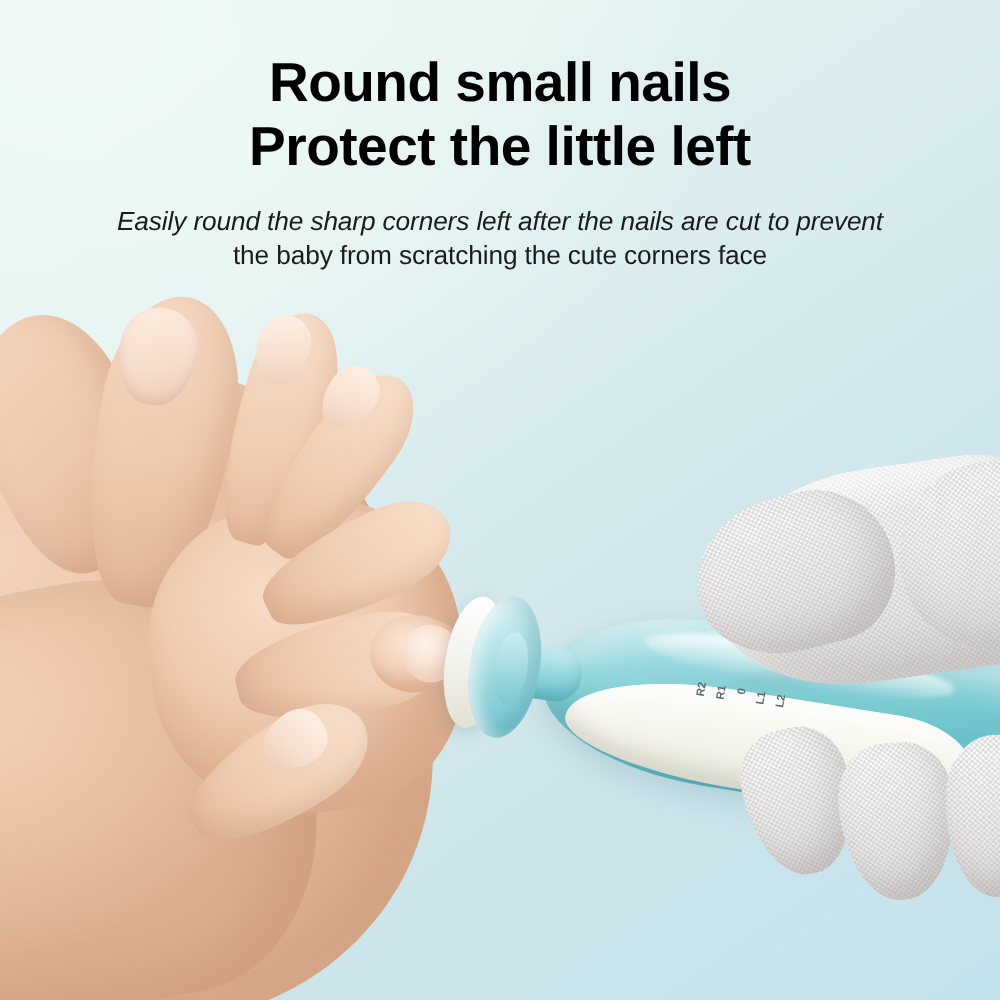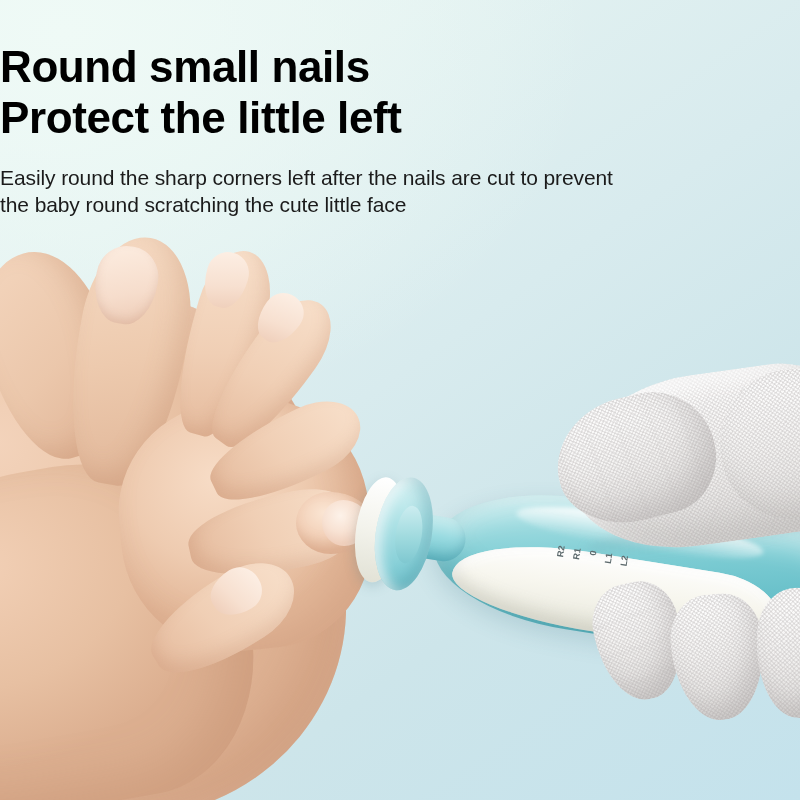--- a/index.html
+++ b/index.html
@@ -12,34 +12,34 @@
   #stage{
     position:relative;width:800px;height:800px;overflow:hidden;
     background:
       radial-gradient(120% 90% at 8% 4%, #effaf6 0%, rgba(239,250,246,0) 55%),
       linear-gradient(145deg,#e9f6f4 0%, #e3f2f1 22%, #d8ebee 48%, #cde5ea 70%, #c4e2ec 100%);
   }
 
   
   #textblock{
     position:absolute;top:0;left:0;width:800px;
-    z-index:40;
+    text-align:center;z-index:40;
   }
   .headline{
     font-size:44px;font-weight:bold;color:#000;
     letter-spacing:-0.4px;line-height:1.12;
     margin:0;padding:0;
   }
   #hl1{padding-top:42px;}
   #hl2{padding-top:2px;}
   .subline{
     font-size:21px;font-weight:normal;color:#1b1b1b;
     line-height:1.25;margin:0;padding:0;letter-spacing:-0.1px;
   }
-  #sub1{padding-top:22px;}
+  #sub1{padding-top:22px;font-style:italic;}
   #sub2{padding-top:1px;}
 
   
   .shape{position:absolute;}
 
   
   #adult-hand{
     left:-130px;top:300px;width:470px;height:520px;z-index:10;
     background:
       radial-gradient(60% 55% at 30% 25%, #f3d3bb 0%, #eac5a8 55%, #dfb394 100%);
@@ -299,16 +299,16 @@
   <div class="shape glove" id="glove-knuckle"></div>
   <div class="shape glove" id="glove-top-far"></div>
   <div class="shape glove" id="glove-f1"></div>
   <div class="shape glove" id="glove-f2"></div>
   <div class="shape glove" id="glove-f3"></div>
 
   <div id="textblock">
     <p class="headline" id="hl1">Round small nails</p>
     <p class="headline" id="hl2">Protect the little left</p>
     <p class="subline" id="sub1">Easily round the sharp corners left after the nails are cut to prevent</p>
-    <p class="subline" id="sub2">the baby round scratching the cute little face</p>
+    <p class="subline" id="sub2">the baby from scratching the cute corners face</p>
   </div>
 
 </div>
 
 </body></html>

